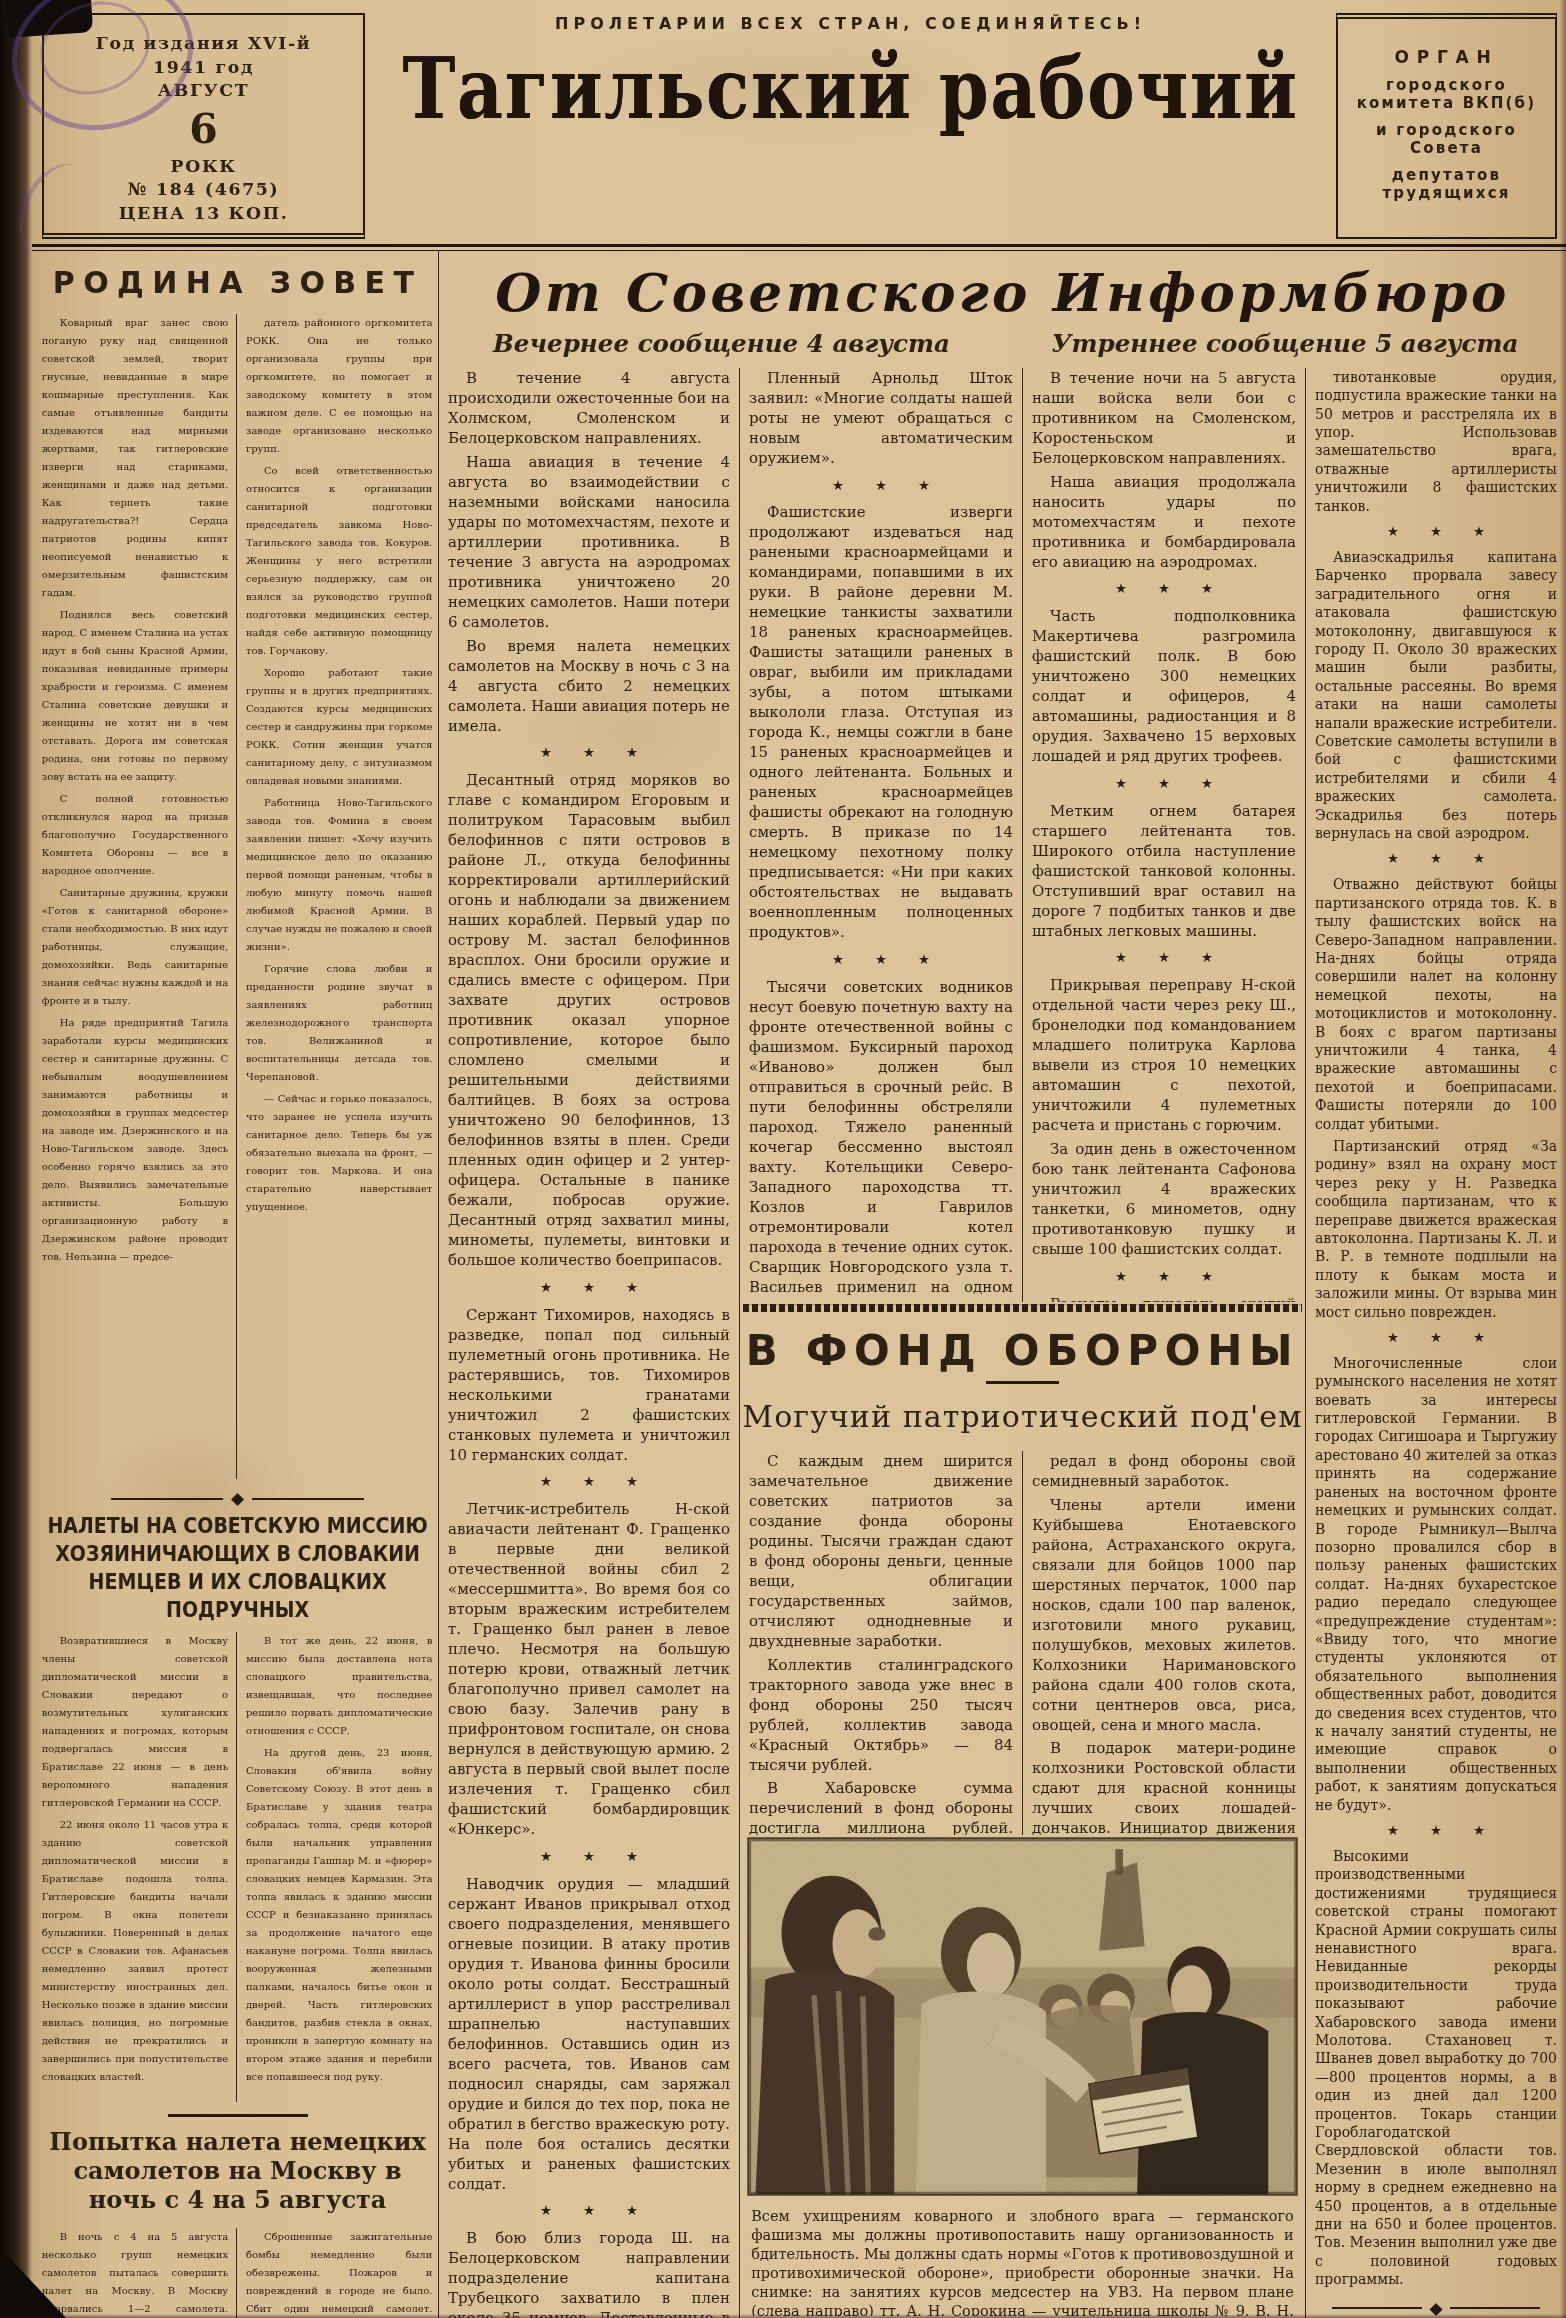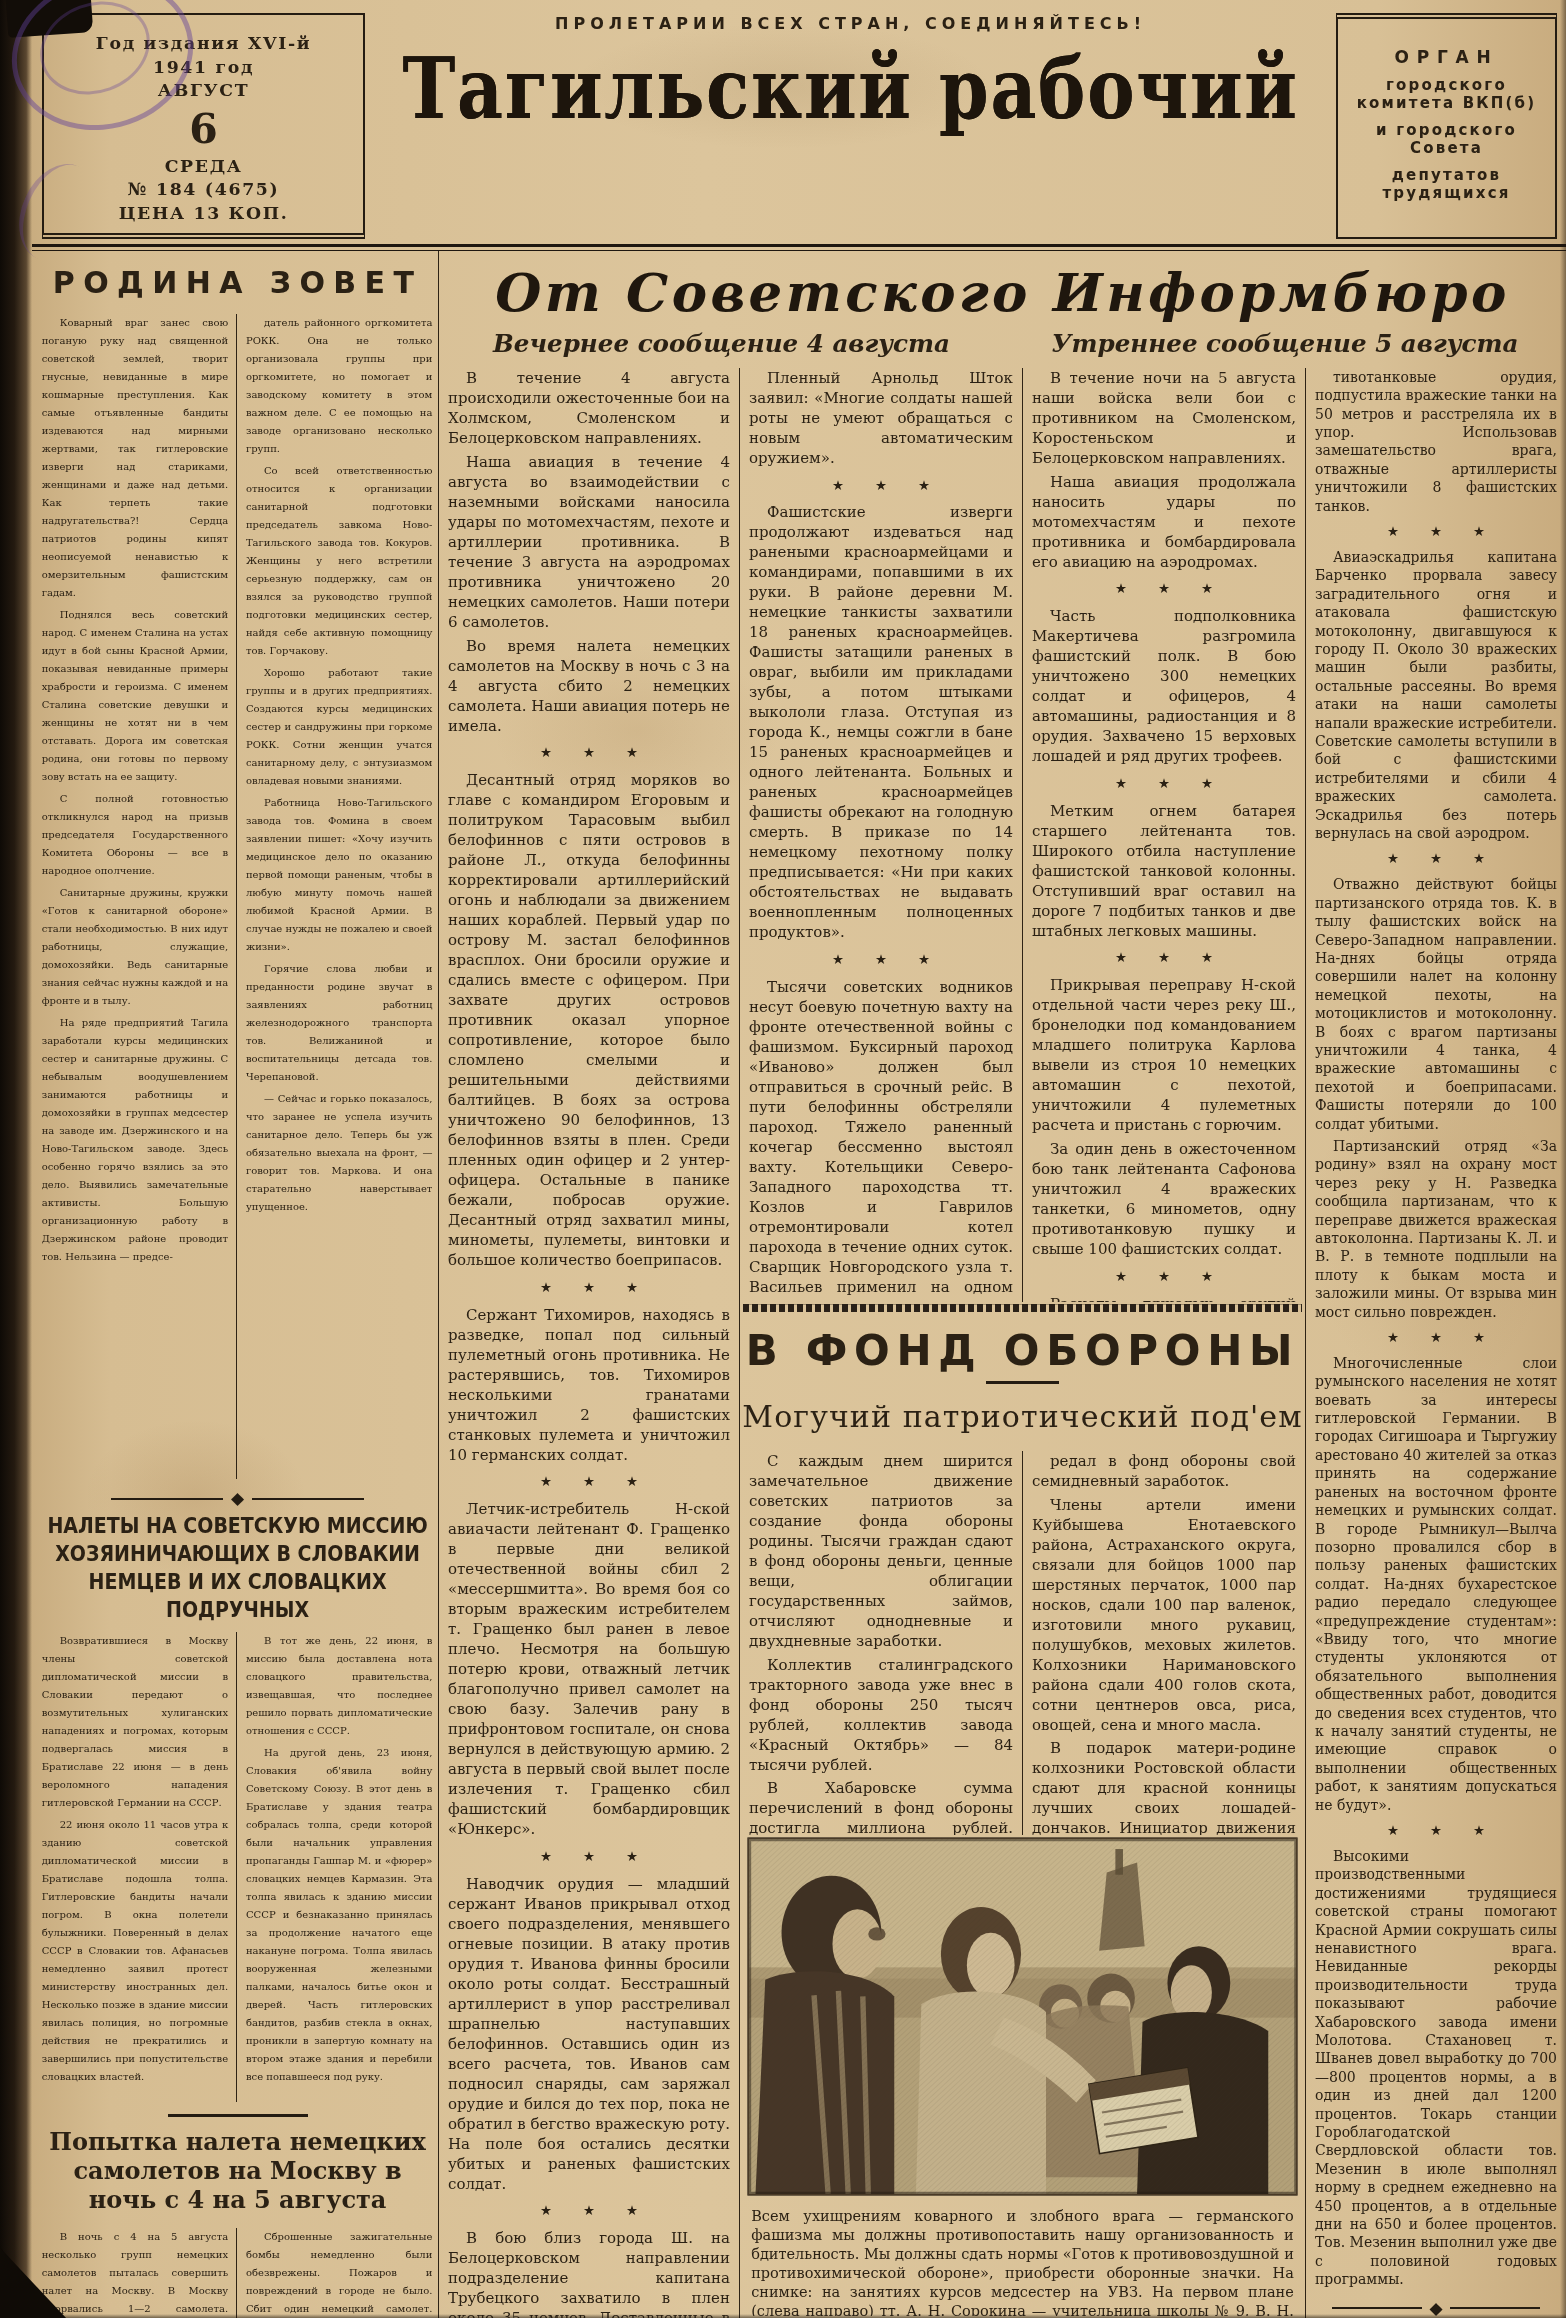--- a/index.html
+++ b/index.html
@@ -103,21 +103,21 @@
   <div class="stain s3"></div>
   <div class="stain s4"></div>
   <div class="stain s5"></div>
 
   <div class="masthead">
     <div class="issue-box">
       <div class="issue-line">Год издания XVI-й</div>
       <div class="issue-line">1941 год</div>
       <div class="issue-line">АВГУСТ</div>
       <div class="issue-day">6</div>
-      <div class="issue-line">СРЕДА</div>
+      <div class="issue-line">РОКК</div>
       <div class="issue-line">№ 184 (4675)</div>
       <div class="issue-line">ЦЕНА 13 КОП.</div>
     </div>
     <div class="mast-center">
       <div class="slogan">ПРОЛЕТАРИИ ВСЕХ СТРАН, СОЕДИНЯЙТЕСЬ!</div>
       <div class="paper-title">Тагильский рабочий</div>
     </div>
     <div class="organ-box">
       <div class="organ-line first">ОРГАН</div>
       <div class="organ-line">городского комитета ВКП(б)</div>
@@ -128,21 +128,21 @@
   <div class="mast-rule"></div>
 
   <div class="content">
 
     <div class="col-left">
       <h2 class="rodina-title">РОДИНА ЗОВЕТ</h2>
       <div class="twocol rodina-cols">
         <div class="tc">
             <p>Коварный враг занес свою поганую руку над священной советской землей, творит гнусные, невиданные в мире кошмарные преступления. Как самые отъявленные бандиты издеваются над мирными жертвами, так гитлеровские изверги над стариками, женщинами и даже над детьми. Как терпеть такие надругательства?! Сердца патриотов родины кипят неописуемой ненавистью к омерзительным фашистским гадам.</p>
             <p>Поднялся весь советский народ. С именем Сталина на устах идут в бой сыны Красной Армии, показывая невиданные примеры храбрости и героизма. С именем Сталина советские девушки и женщины не хотят ни в чем отставать. Дорога им советская родина, они готовы по первому зову встать на ее защиту.</p>
-            <p>С полной готовностью откликнулся народ на призыв председателя Государственного Комитета Обороны — все в народное ополчение.</p>
+            <p>С полной готовностью откликнулся народ на призыв благополучно Государственного Комитета Обороны — все в народное ополчение.</p>
             <p>Санитарные дружины, кружки «Готов к санитарной обороне» стали необходимостью. В них идут работницы, служащие, домохозяйки. Ведь санитарные знания сейчас нужны каждой и на фронте и в тылу.</p>
             <p>На ряде предприятий Тагила заработали курсы медицинских сестер и санитарные дружины. С небывалым воодушевлением занимаются работницы и домохозяйки в группах медсестер на заводе им. Дзержинского и на Ново-Тагильском заводе. Здесь особенно горячо взялись за это дело. Выявились замечательные активисты. Большую организационную работу в Дзержинском районе проводит тов. Нельзина — предсе-</p>
           </div>
         <div class="tc tc2">
             <p>датель районного оргкомитета РОКК. Она не только организовала группы при оргкомитете, но помогает и заводскому комитету в этом важном деле. С ее помощью на заводе организовано несколько групп.</p>
             <p>Со всей ответственностью относится к организации санитарной подготовки председатель завкома Ново-Тагильского завода тов. Кокуров. Женщины у него встретили серьезную поддержку, сам он взялся за руководство группой подготовки медицинских сестер, найдя себе активную помощницу тов. Горчакову.</p>
             <p>Хорошо работают такие группы и в других предприятиях. Создаются курсы медицинских сестер и сандружины при горкоме РОКК. Сотни женщин учатся санитарному делу, с энтузиазмом овладевая новыми знаниями.</p>
             <p>Работница Ново-Тагильского завода тов. Фомина в своем заявлении пишет: «Хочу изучить медицинское дело по оказанию первой помощи раненым, чтобы в любую минуту помочь нашей любимой Красной Армии. В случае нужды не пожалею и своей жизни».</p>
             <p>Горячие слова любви и преданности родине звучат в заявлениях работниц железнодорожного транспорта тов. Велижаниной и воспитательницы детсада тов. Черепановой.</p>
             <p>— Сейчас и горько показалось, что заранее не успела изучить санитарное дело. Теперь бы уж обязательно выехала на фронт, — говорит тов. Маркова. И она старательно наверстывает упущенное.</p>

